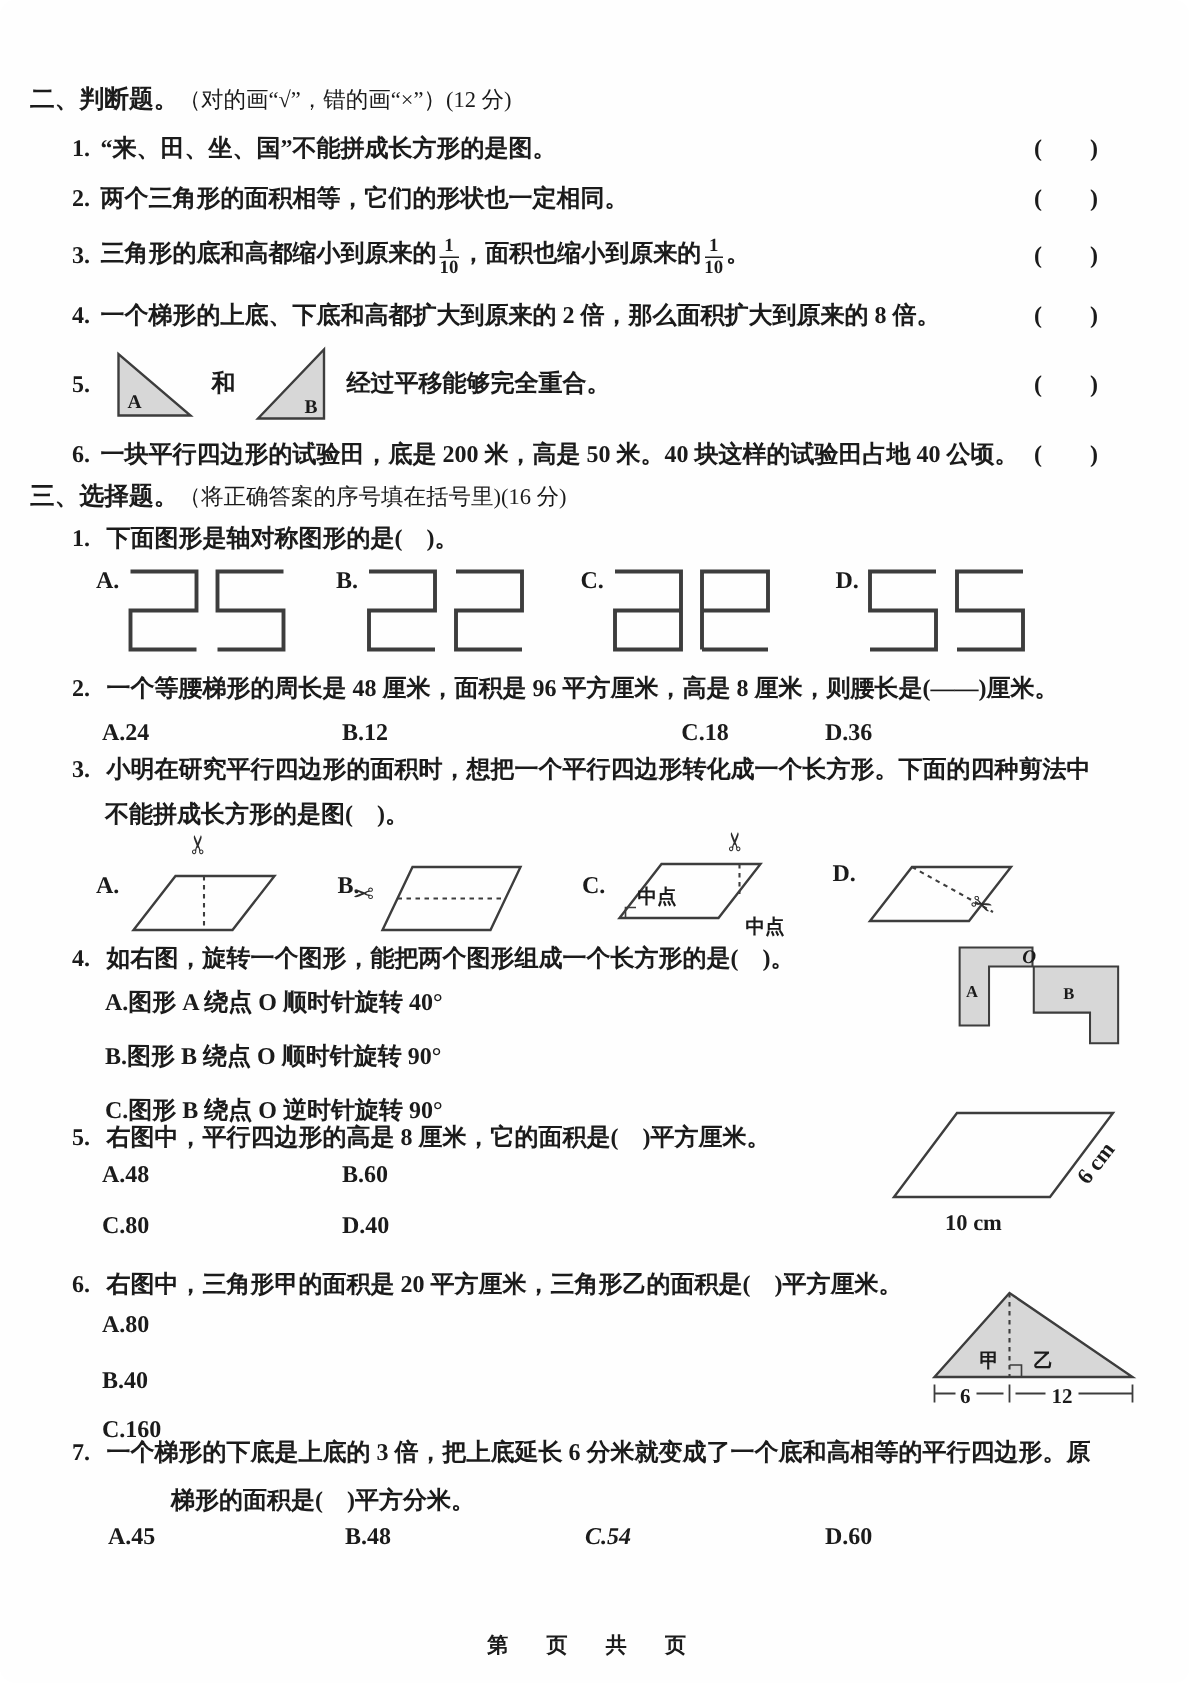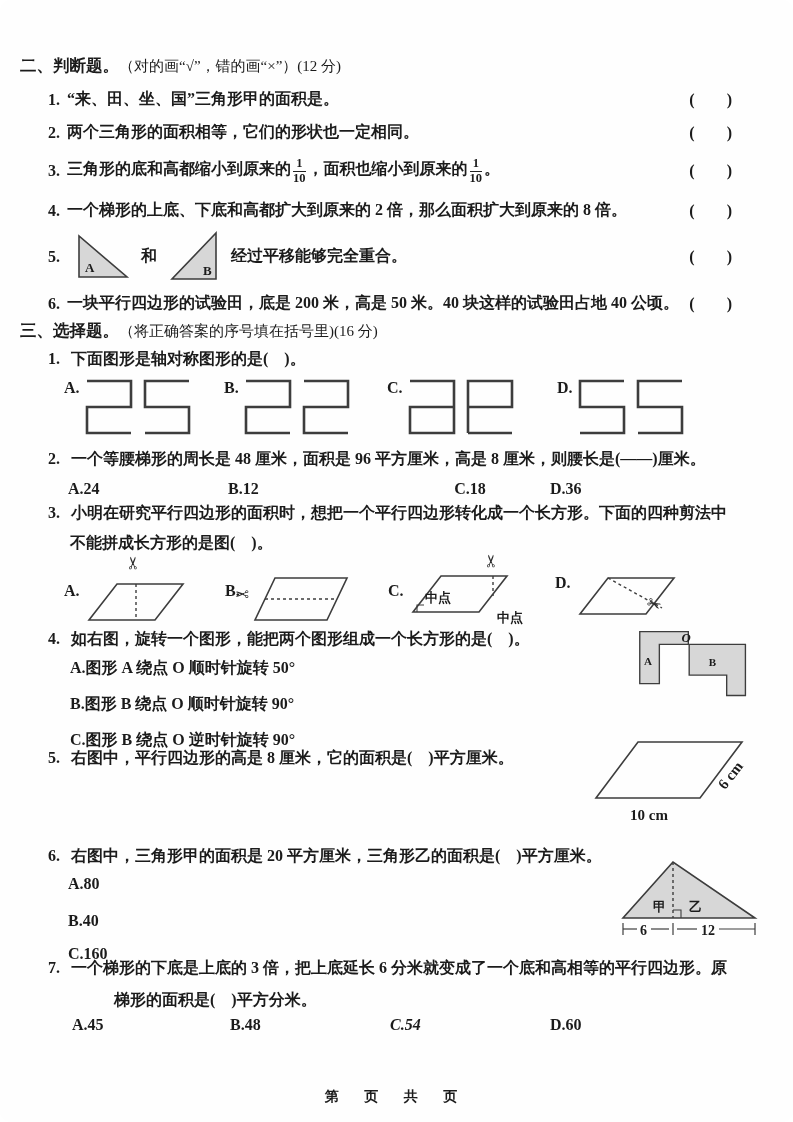--- a/index.html
+++ b/index.html
@@ -41,21 +41,21 @@
 <body>
 
 <div class="page">
 
   <div class="abs sec-header" style="top:55px;">
     <span>二、判断题。</span><span class="subtitle">（对的画“√”，错的画“×”）(12 分)</span>
   </div>
 
   <div class="abs jrow" style="top:89px;">
     <span class="qno">1.</span>
-    <span class="jtext">“来、田、坐、国”三角形甲的面积是。</span>
+    <span class="jtext">“来、田、坐、国”不能拼成长方形的是图。</span>
     <span class="bracket">(&nbsp;&nbsp;&nbsp;&nbsp;&nbsp;&nbsp;&nbsp;&nbsp;)</span>
   </div>
 
   <div class="abs jrow" style="top:122px;">
     <span class="qno">2.</span>
     <span class="jtext">两个三角形的面积相等，它们的形状也一定相同。</span>
     <span class="bracket">(&nbsp;&nbsp;&nbsp;&nbsp;&nbsp;&nbsp;&nbsp;&nbsp;)</span>
   </div>
 
   <div class="abs jrow" style="top:150px;height:42px;">
@@ -188,35 +188,45 @@
       </svg>
       <span class="scissors" style="left:92px;top:34px;transform:rotate(25deg);">✂</span>
     </div>
   </div>
 
   <div class="abs qline" style="top:629px;width:560px;">
     <span class="qno">4.</span>
     <span>如右图，旋转一个图形，能把两个图形组成一个长方形的是(&nbsp;&nbsp;&nbsp;&nbsp;)。</span>
   </div>
   <div class="abs optstack" style="top:658px;left:70px;">
-    <div class="opt">A.图形 A 绕点 O 顺时针旋转 50°</div>
+    <div class="opt">A.图形 A 绕点 O 顺时针旋转 40°</div>
     <div class="opt">B.图形 B 绕点 O 顺时针旋转 90°</div>
     <div class="opt">C.图形 B 绕点 O 逆时针旋转 90°</div>
   </div>
   <svg class="abs" style="top:612px;left:598px;" width="196" height="104" viewBox="0 0 230 122">
     <polygon class="shape-fill" points="49,23 106,23 106,38 72,38 72,84 49,84"></polygon>
     <polygon class="shape-fill" points="107,38 173,38 173,98 151,98 151,74 107,74"></polygon>
     <text class="svgtext-it" x="98" y="35">O</text>
     <text class="svgtext" x="54" y="62">A</text>
     <text class="svgtext" x="130" y="63">B</text>
   </svg>
 
   <div class="abs qline" style="top:748px;width:540px;">
     <span class="qno">5.</span>
     <span>右图中，平行四边形的高是 8 厘米，它的面积是(&nbsp;&nbsp;&nbsp;&nbsp;)平方厘米。</span>
+  </div>
+  <div class="abs" style="top:775px;left:68px;">
+    <div class="optrow" style="margin-bottom:16px;">
+      <span class="opt">A.48</span>
+      <span class="opt">B.60</span>
+    </div>
+    <div class="optrow">
+      <span class="opt">C.80</span>
+      <span class="opt">D.40</span>
+    </div>
   </div>
   <svg class="abs" style="top:722px;left:582px;" width="208" height="108" viewBox="0 0 208 108">
     <polygon class="shape" points="14,76 118,76 160,20 56,20"></polygon>
     <text class="svgtext" style="font-size:15px;" x="48" y="98">10 cm</text>
     <text class="svgtext" style="font-size:15px;" transform="rotate(-52 146 58)" x="136" y="62">6 cm</text>
   </svg>
 
   <div class="abs qline" style="top:846px;width:600px;">
     <span class="qno">6.</span>
     <span>右图中，三角形甲的面积是 20 平方厘米，三角形乙的面积是(&nbsp;&nbsp;&nbsp;&nbsp;)平方厘米。</span>

